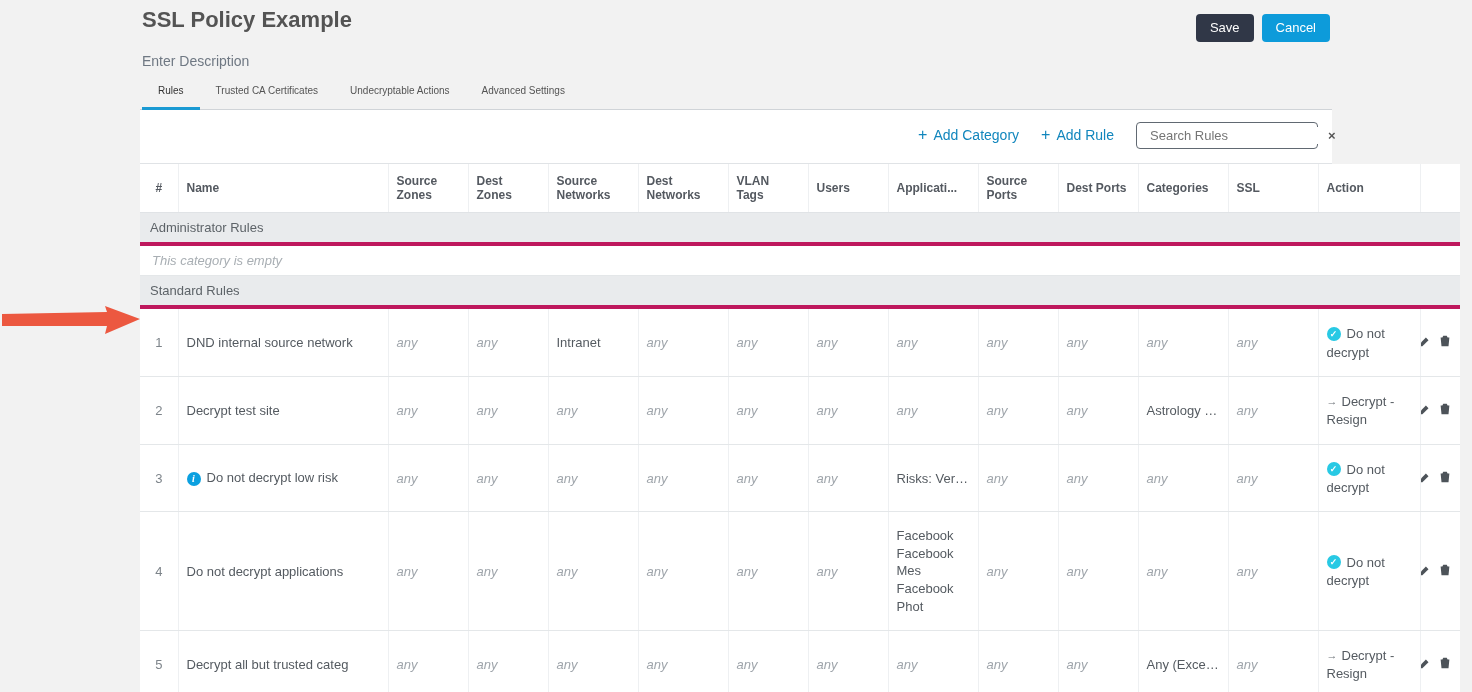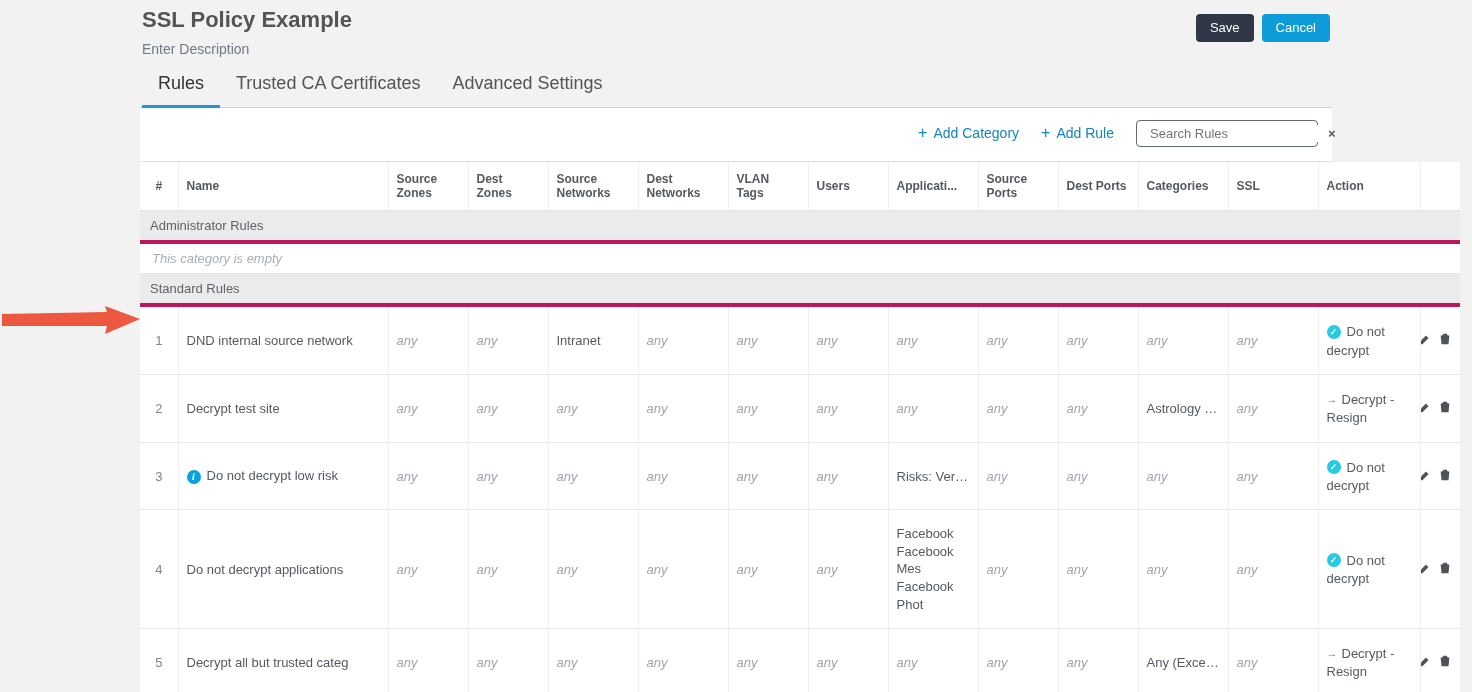--- a/index.html
+++ b/index.html
@@ -3,28 +3,28 @@
   <meta charset="utf-8">
   <style>
     * { box-sizing:border-box; }
     body { margin:0; background:#f2f2f2; font-family:Arial,Helvetica,sans-serif; font-size:13px; color:#333; }
     .page { position:relative; margin:0 140px; }
     .arrow { position:absolute; left:-138px; top:305px; width:140px; height:30px; pointer-events:none; }
     .arrow svg { width:100%; height:100%; }
 
     .header-row { display:flex; justify-content:space-between; align-items:flex-start; padding:6px 2px 4px; }
     .title { font-size:22px; color:#545454; margin:0; line-height:1.3; }
-    .subtitle { color:#6f7883; font-size:14px; margin-top:6px; cursor:text; }
+    .subtitle { color:#6f7883; font-size:14px; margin-top:18px; cursor:text; }
     .buttons { display:flex; gap:8px; margin-top:8px; }
     .btn { border:none; border-radius:4px; padding:6px 14px 7px; font-size:13px; cursor:pointer; }
     .btn-save { background:#0f172a; color:#fff; opacity:.85; }
     .btn-cancel { background:#0d9bda; color:#fff; }
 
     .tabs { display:flex; border-bottom:1px solid #d0d4d8; padding:0 2px; }
-    .tab { padding:12px 16px 13px; color:#545454; font-size:18px; background:none; border:none; cursor:pointer; }
+    .tab { padding:12px 16px 13px; color:#545454; font-size:10px; background:none; border:none; cursor:pointer; }
     .tab.active { color:#333; position:relative; font-weight:500; }
     .tab.active::after { content:""; position:absolute; left:0; right:0; bottom:-1px; height:3px; background:#1a9ad3; }
 
     .toolbar { display:flex; justify-content:flex-end; align-items:center; gap:22px; padding:12px 14px 14px; background:#fff; border-bottom:1px solid #e0e3e6; }
     .link-btn { color:#1186bd; font-size:14px; cursor:pointer; display:flex; align-items:center; gap:6px; }
     .link-btn .plus { font-size:16px; line-height:1; }
     .search { display:flex; align-items:center; border:1px solid #616972; border-radius:4px; width:182px; height:27px; padding:0 6px; }
     .search svg { width:13px; height:13px; }
     .search input { border:none; outline:none; font-size:13px; flex:1; margin-left:5px; color:#555; }
 
@@ -74,20 +74,21 @@
     </div>
     <div class="buttons">
       <button class="btn btn-save">Save</button>
       <button class="btn btn-cancel">Cancel</button>
     </div>
   </div>
 
   <div class="tabs" id="tabs">
       <button class="tab active">Rules</button>
       <button class="tab">Trusted CA Certificates</button>
+      <button class="tab">Undecryptable Actions</button>
       <button class="tab">Advanced Settings</button>
     </div>
 
   <div class="toolbar">
     <span class="link-btn">
         <span class="plus">+</span>
         <span>Add Category</span>
       </span>
     <span class="link-btn">
         <span class="plus">+</span>

